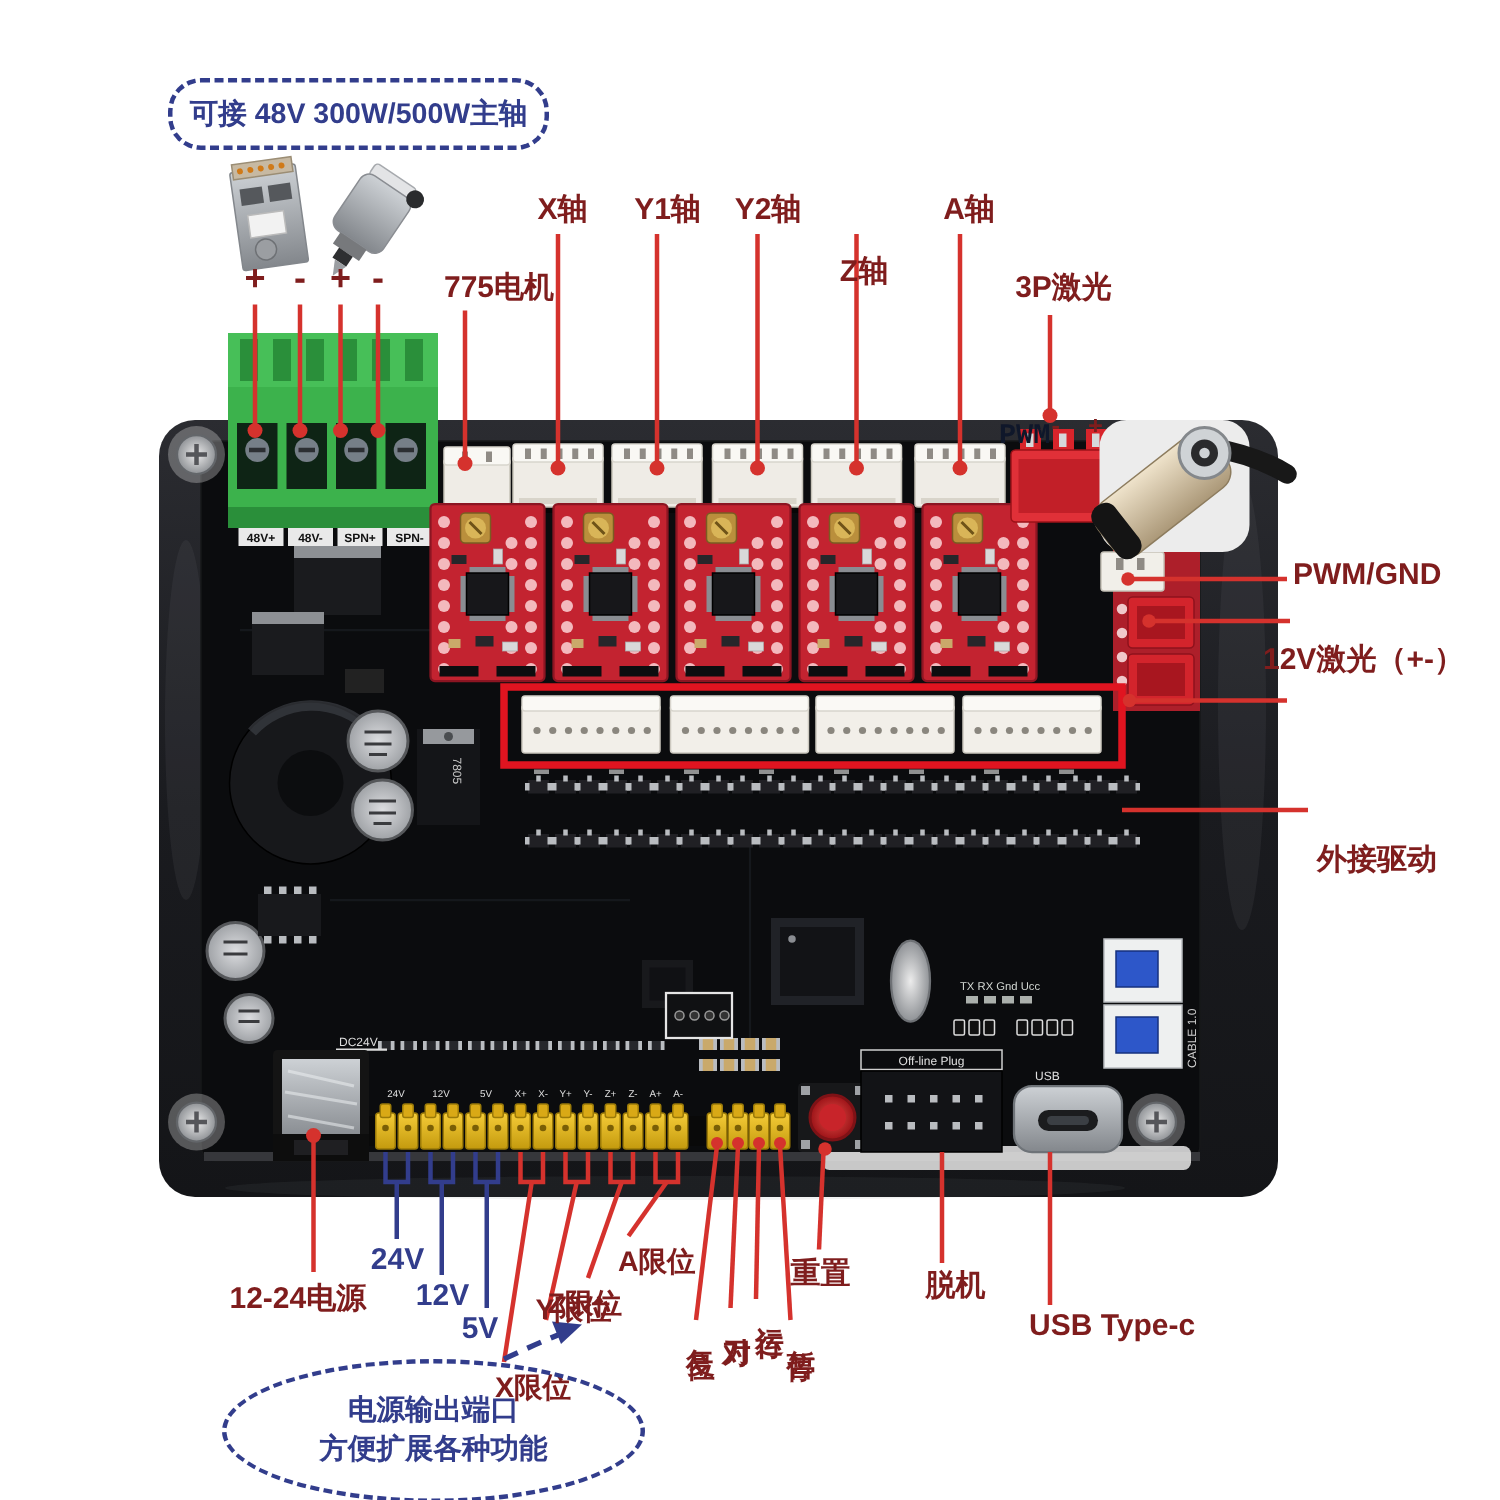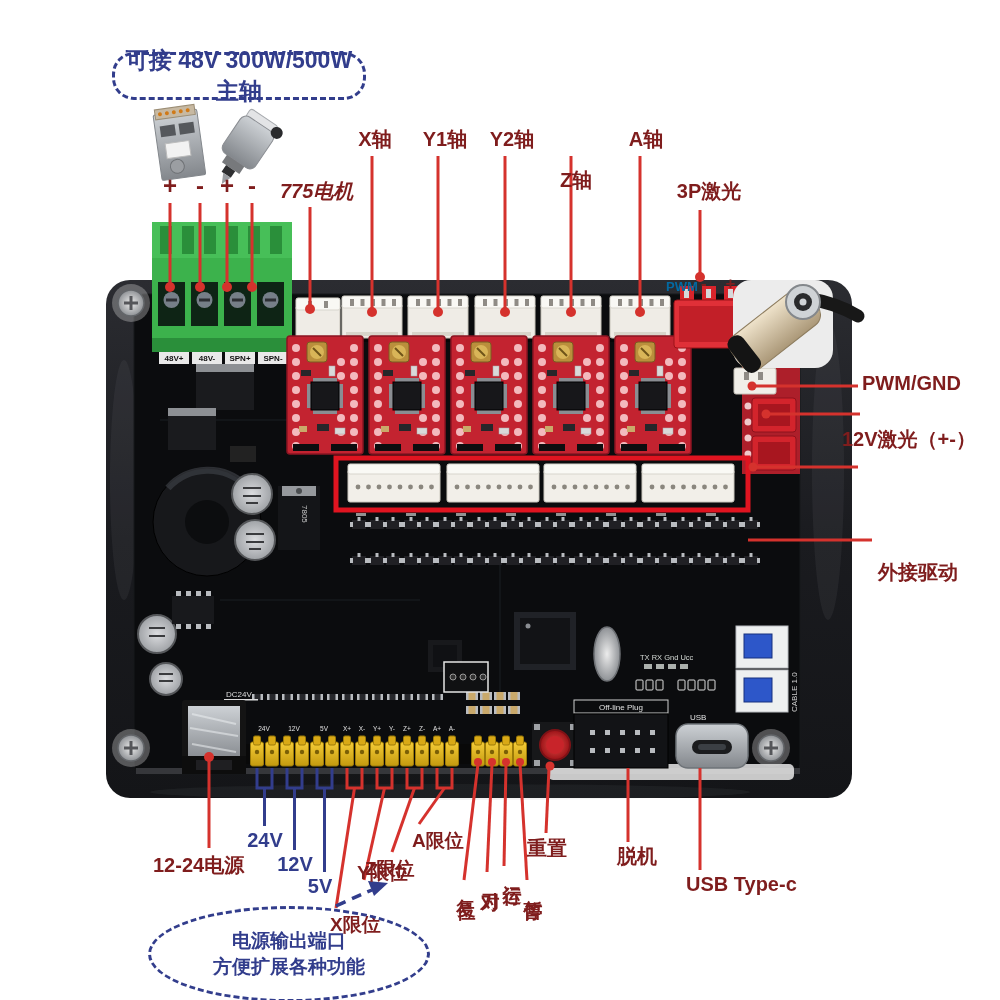--- a/index.html
+++ b/index.html
@@ -5,25 +5,25 @@
   html,body{margin:0;padding:0;background:#fff;}
   .stage{position:relative;width:1000px;height:1000px;background:#fff;overflow:hidden;
          font-family:"Liberation Sans",sans-serif;}
   .stage svg{position:absolute;left:0;top:0;}
   svg text{font-family:"Liberation Sans",sans-serif;}
   .lbl{position:absolute;font-weight:bold;white-space:nowrap;color:#7f1d1d;font-size:20px;}
   .lbl.center{transform:translateX(-50%);}
   .lbl.blue{color:#323d8c;}
   .lbl.small{font-size:19px;}
   .lbl.vert{writing-mode:vertical-rl;text-orientation:upright;letter-spacing:3px;font-size:19px;}
-  .lbl.pwm{color:#0369a1;font-size:13px;}
+  .lbl.pwm{color:#0f172a;font-size:19px;font-family:Liberation Mono, monospace;}
   .lbl.pol{font-size:17px;letter-spacing:7px;}
   .bubble{position:absolute;border:3px dashed #323d8c;color:#323d8c;font-weight:bold;
           display:flex;align-items:center;justify-content:center;text-align:center;}
-  .bubble.top{left:112px;top:52px;width:248px;height:42px;border-radius:22px;font-size:23px;}
+  .bubble.top{left:112px;top:52px;width:248px;height:42px;border-radius:22px;font-size:19px;}
   .bubble.bottom{left:148px;top:906px;width:276px;height:90px;border-radius:50%;
                  flex-direction:column;font-size:19px;line-height:1.35;}
 </style>
 </head>
 <body>
 
 <div class="stage">
 
 <svg width="1000" height="1000" viewBox="0 0 1000 1000">
   <defs>
@@ -595,21 +595,21 @@
 </svg>
 
 <div class="bubble top">
   <span>可接 48V 300W/500W主轴</span>
 </div>
 
 <div class="lbl center" style="left:170px;top:172px;font-size:24px;">+</div>
 <div class="lbl center" style="left:200px;top:172px;font-size:24px;">-</div>
 <div class="lbl center" style="left:227px;top:172px;font-size:24px;">+</div>
 <div class="lbl center" style="left:252px;top:172px;font-size:24px;">-</div>
-<div class="lbl" style="left:280px;top:178px;font-style:italic;">775电机</div>
+<div class="lbl" style="left:296px;top:178px;">775电机</div>
 
 <div class="lbl center" style="left:375px;top:126px;">X轴</div>
 <div class="lbl center" style="left:445px;top:126px;">Y1轴</div>
 <div class="lbl center" style="left:512px;top:126px;">Y2轴</div>
 <div class="lbl center" style="left:576px;top:126px;margin-top:41px;">Z轴</div>
 <div class="lbl center" style="left:646px;top:126px;">A轴</div>
 <div class="lbl center" style="left:709px;top:178px;">3P激光</div>
 
 <div class="lbl pwm" style="left:666px;top:279px;">PWM</div>
 <div class="lbl pol" style="left:701px;top:274px;">- +</div>

